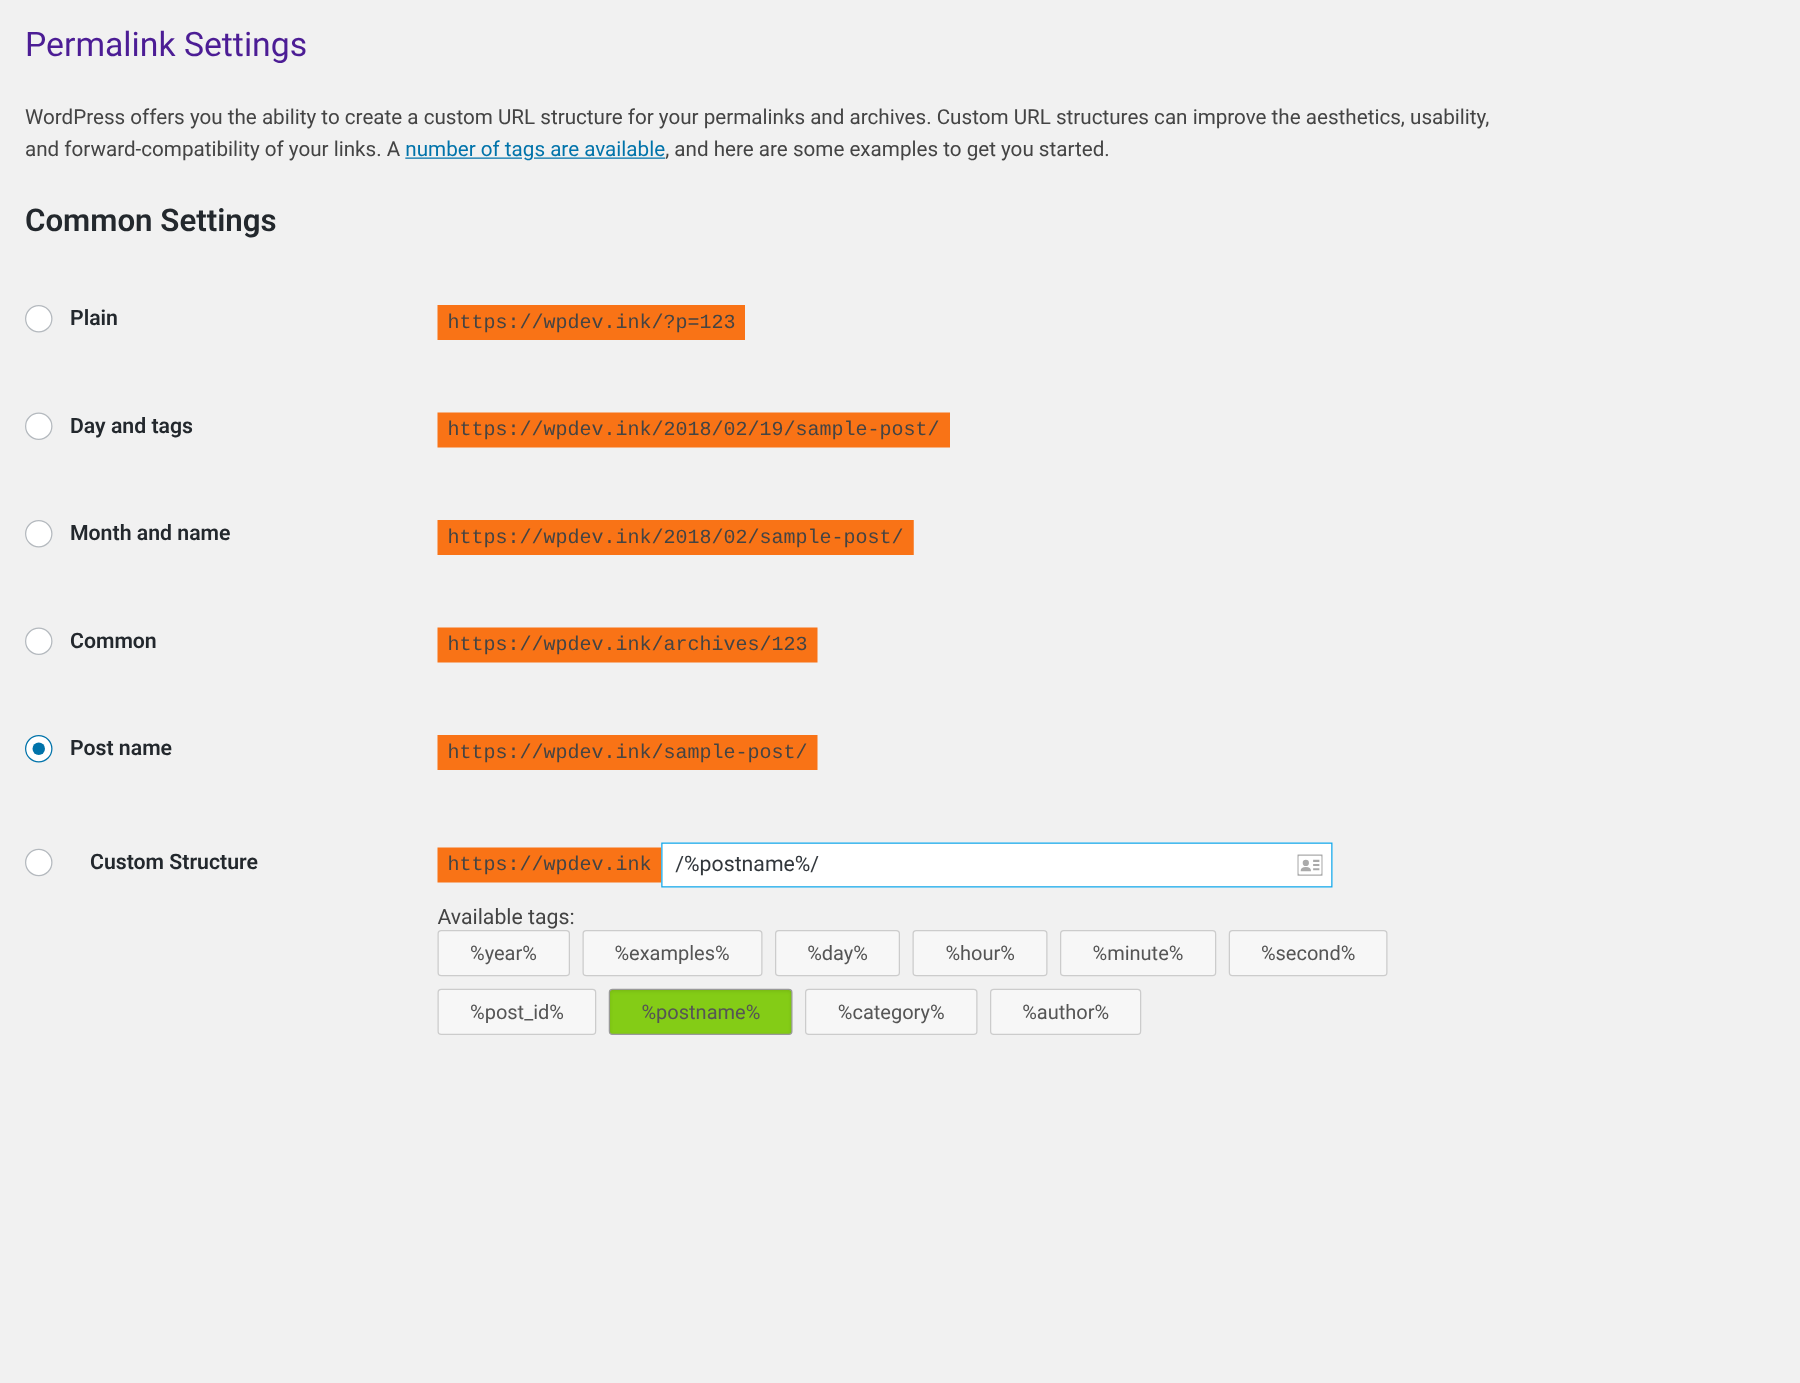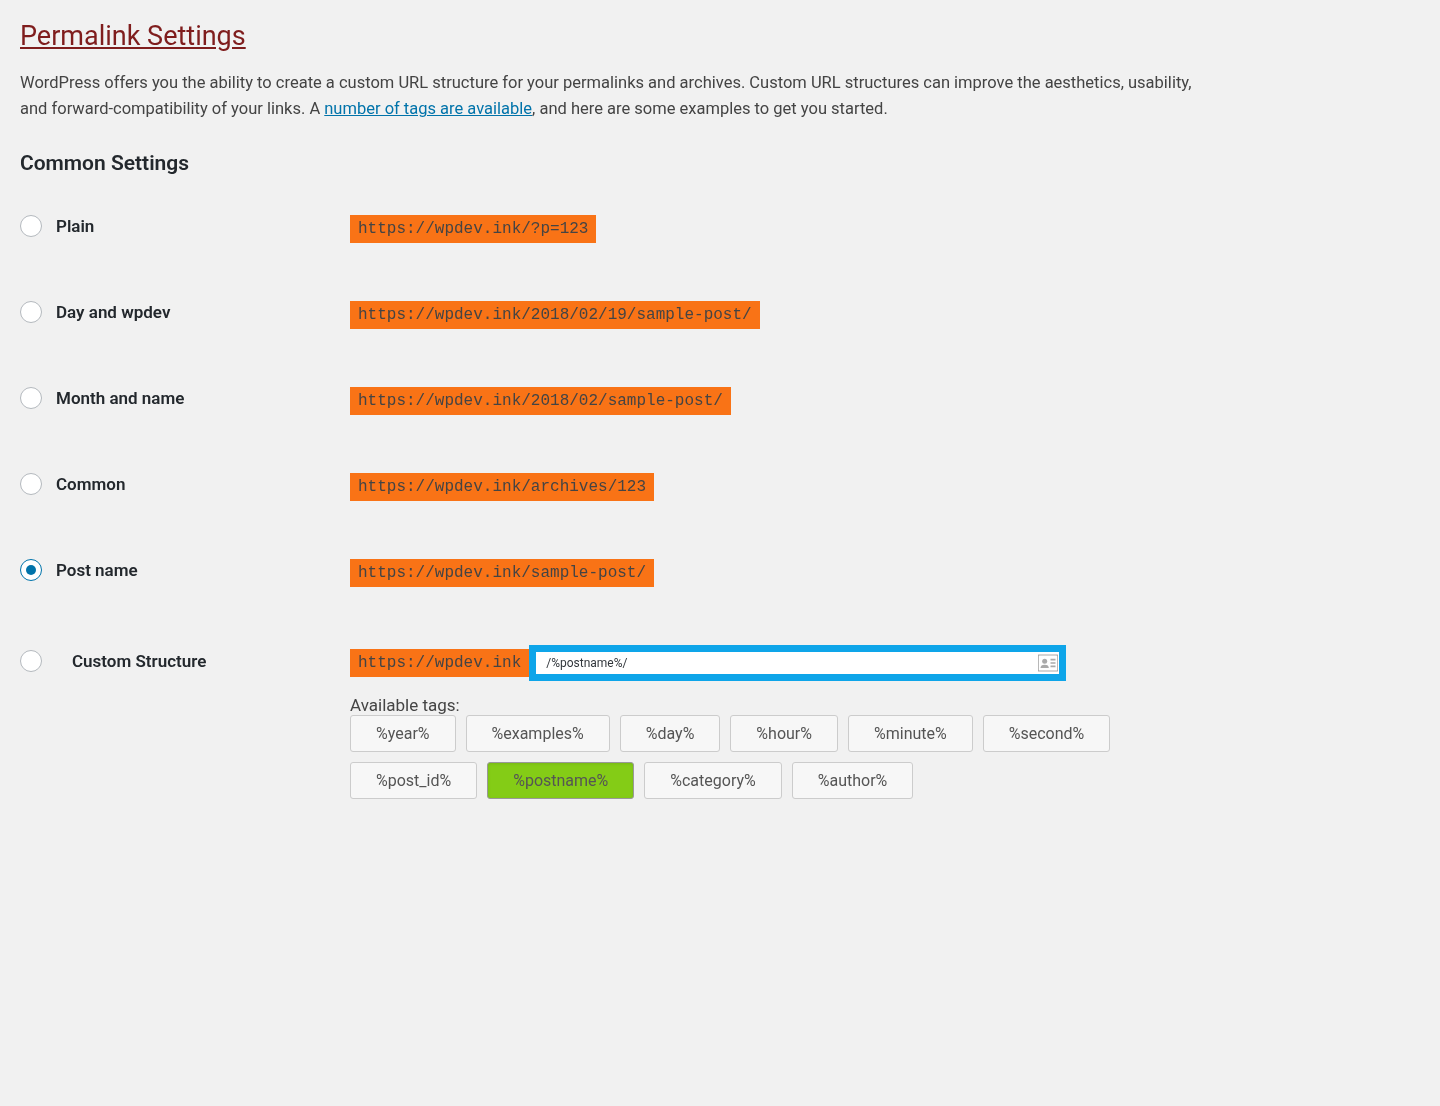--- a/index.html
+++ b/index.html
@@ -10,40 +10,39 @@
     body {
       background: #f1f1f1;
       font-family: -apple-system, BlinkMacSystemFont, "Segoe UI", Roboto, Helvetica, Arial, sans-serif;
       color: #23282d;
       padding: 20px;
       width: 1240px;
     }
     h1 {
       font-size: 27px;
       font-weight: 400;
-      color: #7f1d1d;
-      margin-bottom: 18px;
-      text-decoration: underline;
+      color: #4c1d95;
+      margin-bottom: 30px;
     }
     .description {
       font-size: 16.5px;
       line-height: 1.6;
       color: #444;
       margin-bottom: 28px;
       max-width: 1200px;
     }
     .description a {
       color: #0073aa;
       text-decoration: underline;
     }
     h2 {
-      font-size: 21px;
+      font-size: 25px;
       font-weight: 600;
       color: #23282d;
-      margin-bottom: 40px;
+      margin-bottom: 52px;
     }
     .structure-row {
       display: flex;
       align-items: flex-start;
       margin-bottom: 58px;
     }
     .structure-row.last {
       margin-bottom: 0;
     }
     .label-col {
@@ -105,23 +104,23 @@
       margin: 0;
     }
     .custom-input-wrap {
       position: relative;
       flex: 1;
       max-width: 537px;
     }
     input[type="text"] {
       width: 100%;
       height: 36px;
-      border: 7px solid #0ea5e9;
+      border: 1px solid #0ea5e9;
       background: #fff;
-      font-size: 12px;
+      font-size: 17px;
       padding: 4px 36px 4px 10px;
       font-family: inherit;
       color: #32373c;
     }
     .input-icon {
       position: absolute;
       right: 8px;
       top: 50%;
       transform: translateY(-50%);
       color: #aaa;
@@ -171,21 +170,21 @@
     <label class="radio-label">Plain</label>
   </div>
   <div class="value-col">
     <code>https://wpdev.ink/?p=123</code>
   </div>
 </div>
 
 <div class="structure-row">
   <div class="label-col">
     <input type="radio" name="selection" style="">
-    <label class="radio-label">Day and wpdev</label>
+    <label class="radio-label">Day and tags</label>
   </div>
   <div class="value-col">
     <code>https://wpdev.ink/2018/02/19/sample-post/</code>
   </div>
 </div>
 
 <div class="structure-row">
   <div class="label-col">
     <input type="radio" name="selection" style="">
     <label class="radio-label">Month and name</label>

